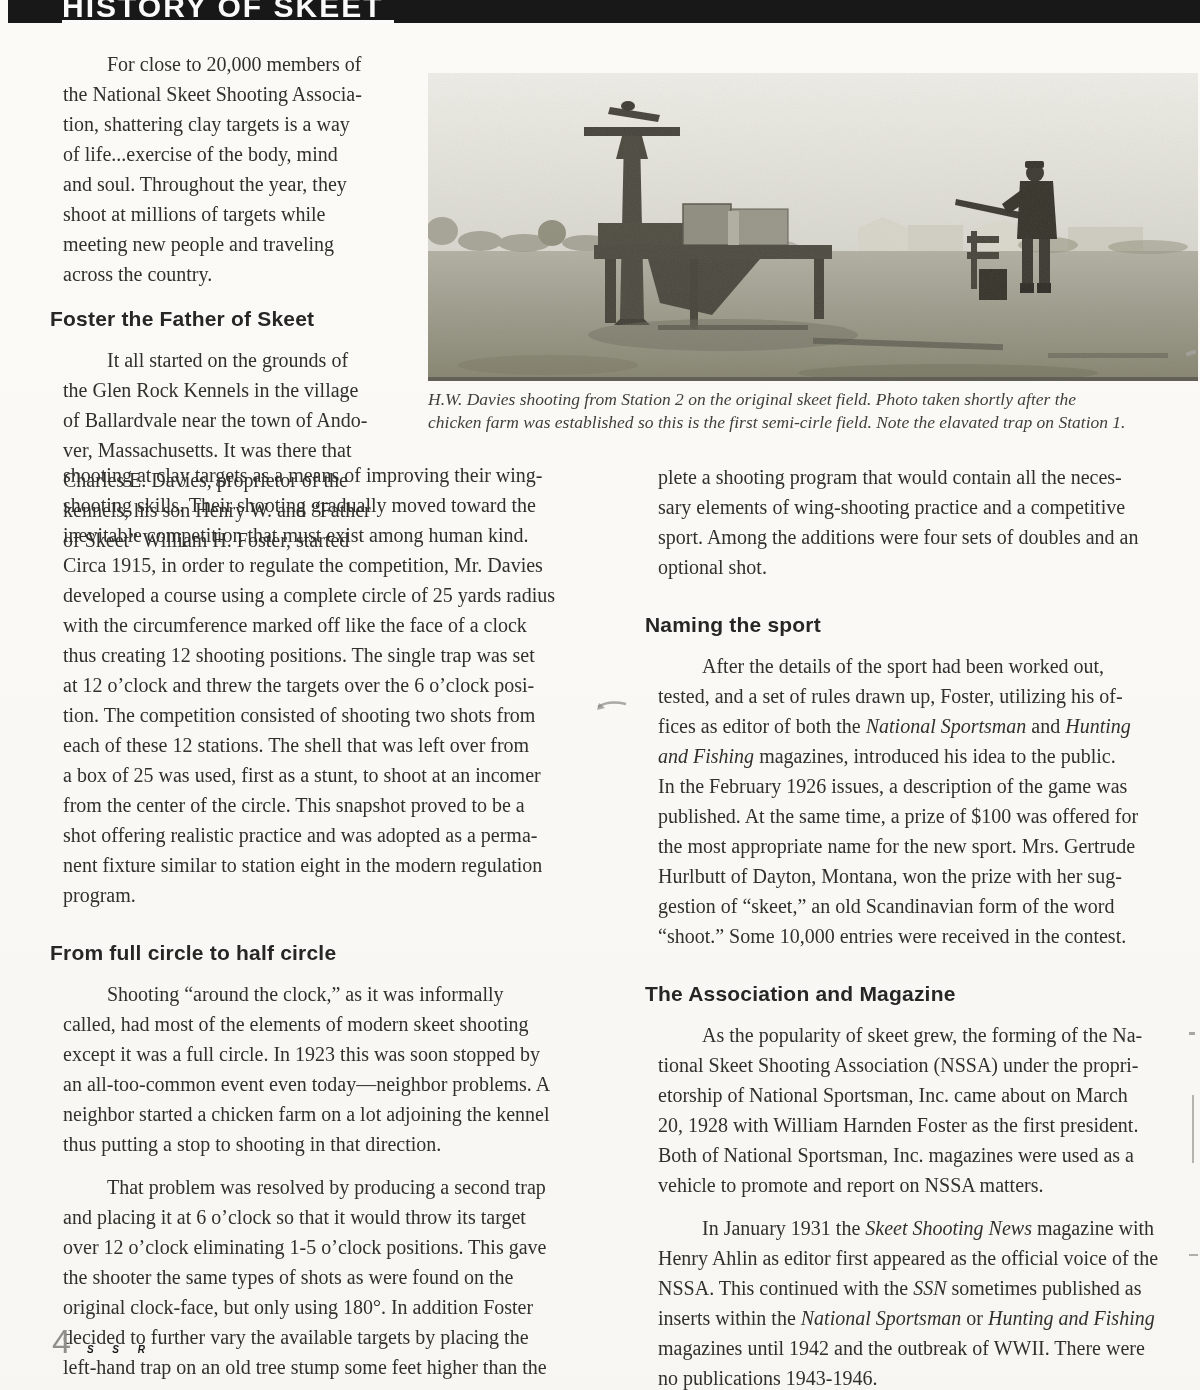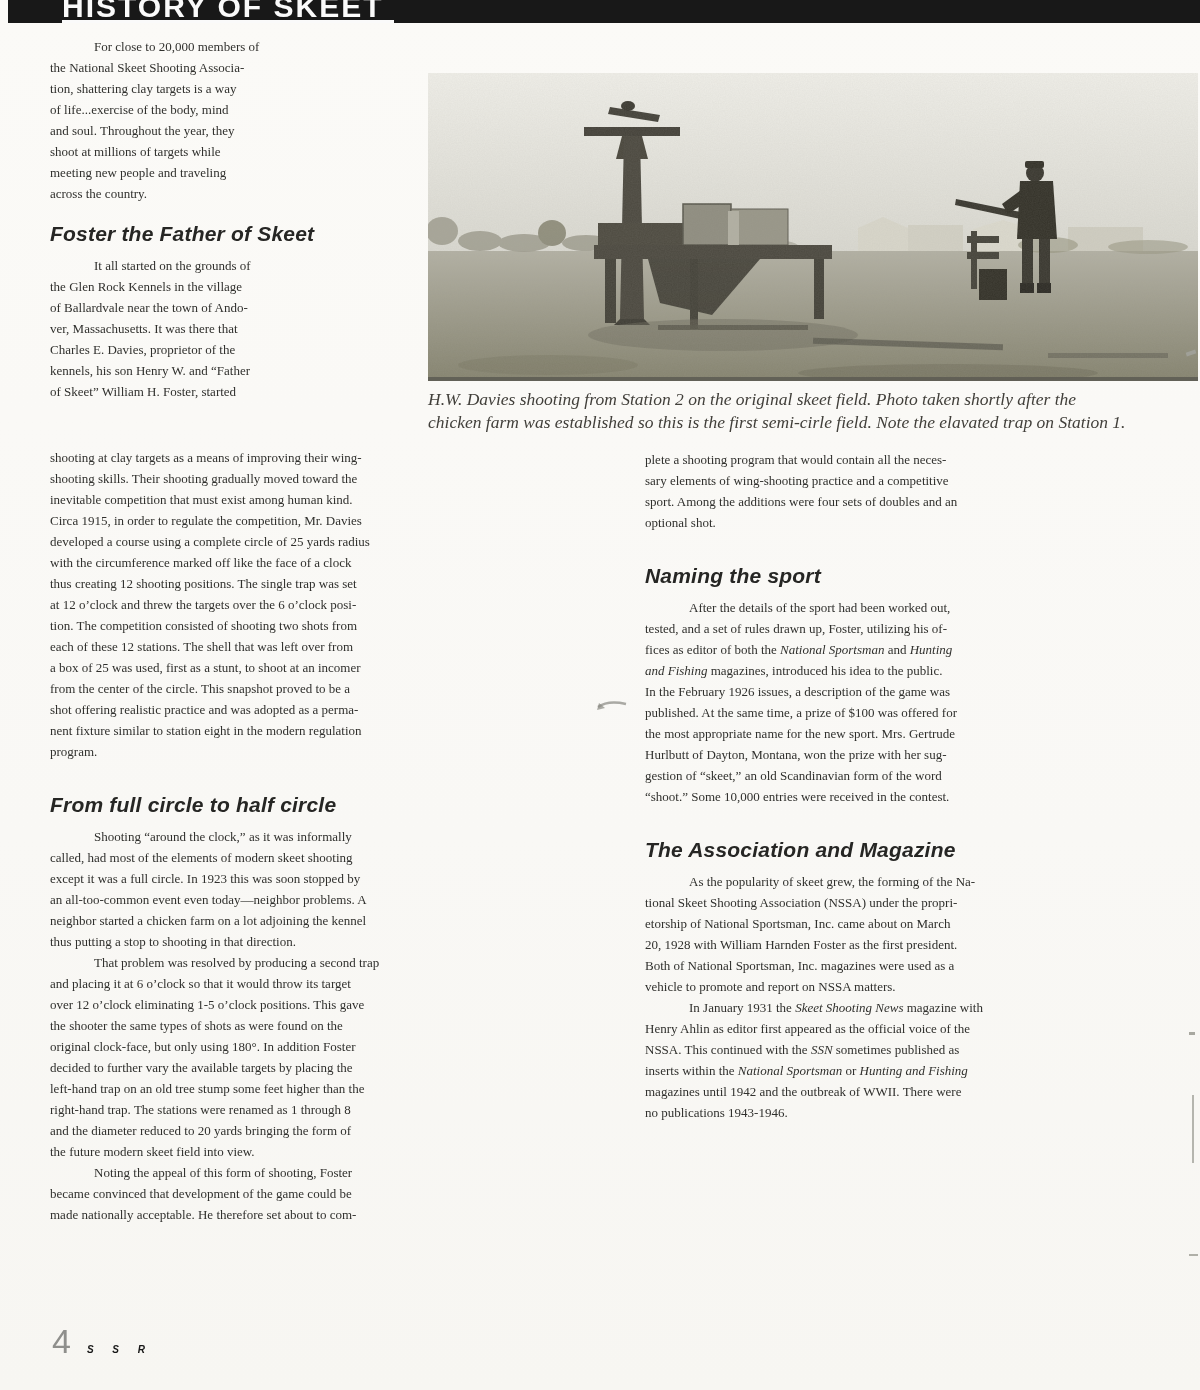--- a/index.html
+++ b/index.html
@@ -12,26 +12,26 @@
   }
   
   .header-bar{position:absolute;top:0;left:8px;width:100%;height:23px;background:#181818;overflow:hidden;}
   .header-title{
     position:absolute;left:54px;top:-6px;
     font-family:"Liberation Sans","DejaVu Sans",sans-serif;
     font-weight:700;font-size:30px;line-height:26px;letter-spacing:2px;
     color:#fafafa;border-bottom:3px solid #fafafa;padding-right:10px;
   }
   
-  .body{margin:0;font-size:13px;line-height:21px;white-space:nowrap;color:#30302d;}
+  .body{margin:13px;font-size:20px;line-height:30px;white-space:nowrap;color:#30302d;}
   .p-indent{text-indent:44px;}
   h2{
     font-family:"Liberation Sans","DejaVu Sans",sans-serif;
     font-size:21px;line-height:26px;font-weight:700;color:#262624;margin:30px 0 8px 0;
-    letter-spacing:.2px;white-space:nowrap;font-style:italic;
+    letter-spacing:.2px;white-space:nowrap;
   }
   .intro-block{position:absolute;left:50px;top:36px;width:360px;}
   .intro-block h2{margin:17px 0 8px 0;}
   .left-col{position:absolute;left:50px;top:447px;width:562px;}
   .right-col{position:absolute;left:645px;top:449px;width:542px;}
   
   .photo-figure{position:absolute;left:415px;top:60px;width:770px;margin:13px;}
   .photo-figure svg{display:block;width:770px;height:308px;}
   .caption{
     margin-top:7px;font-style:italic;font-size:17.5px;line-height:23px;color:#413f3a;white-space:nowrap;

